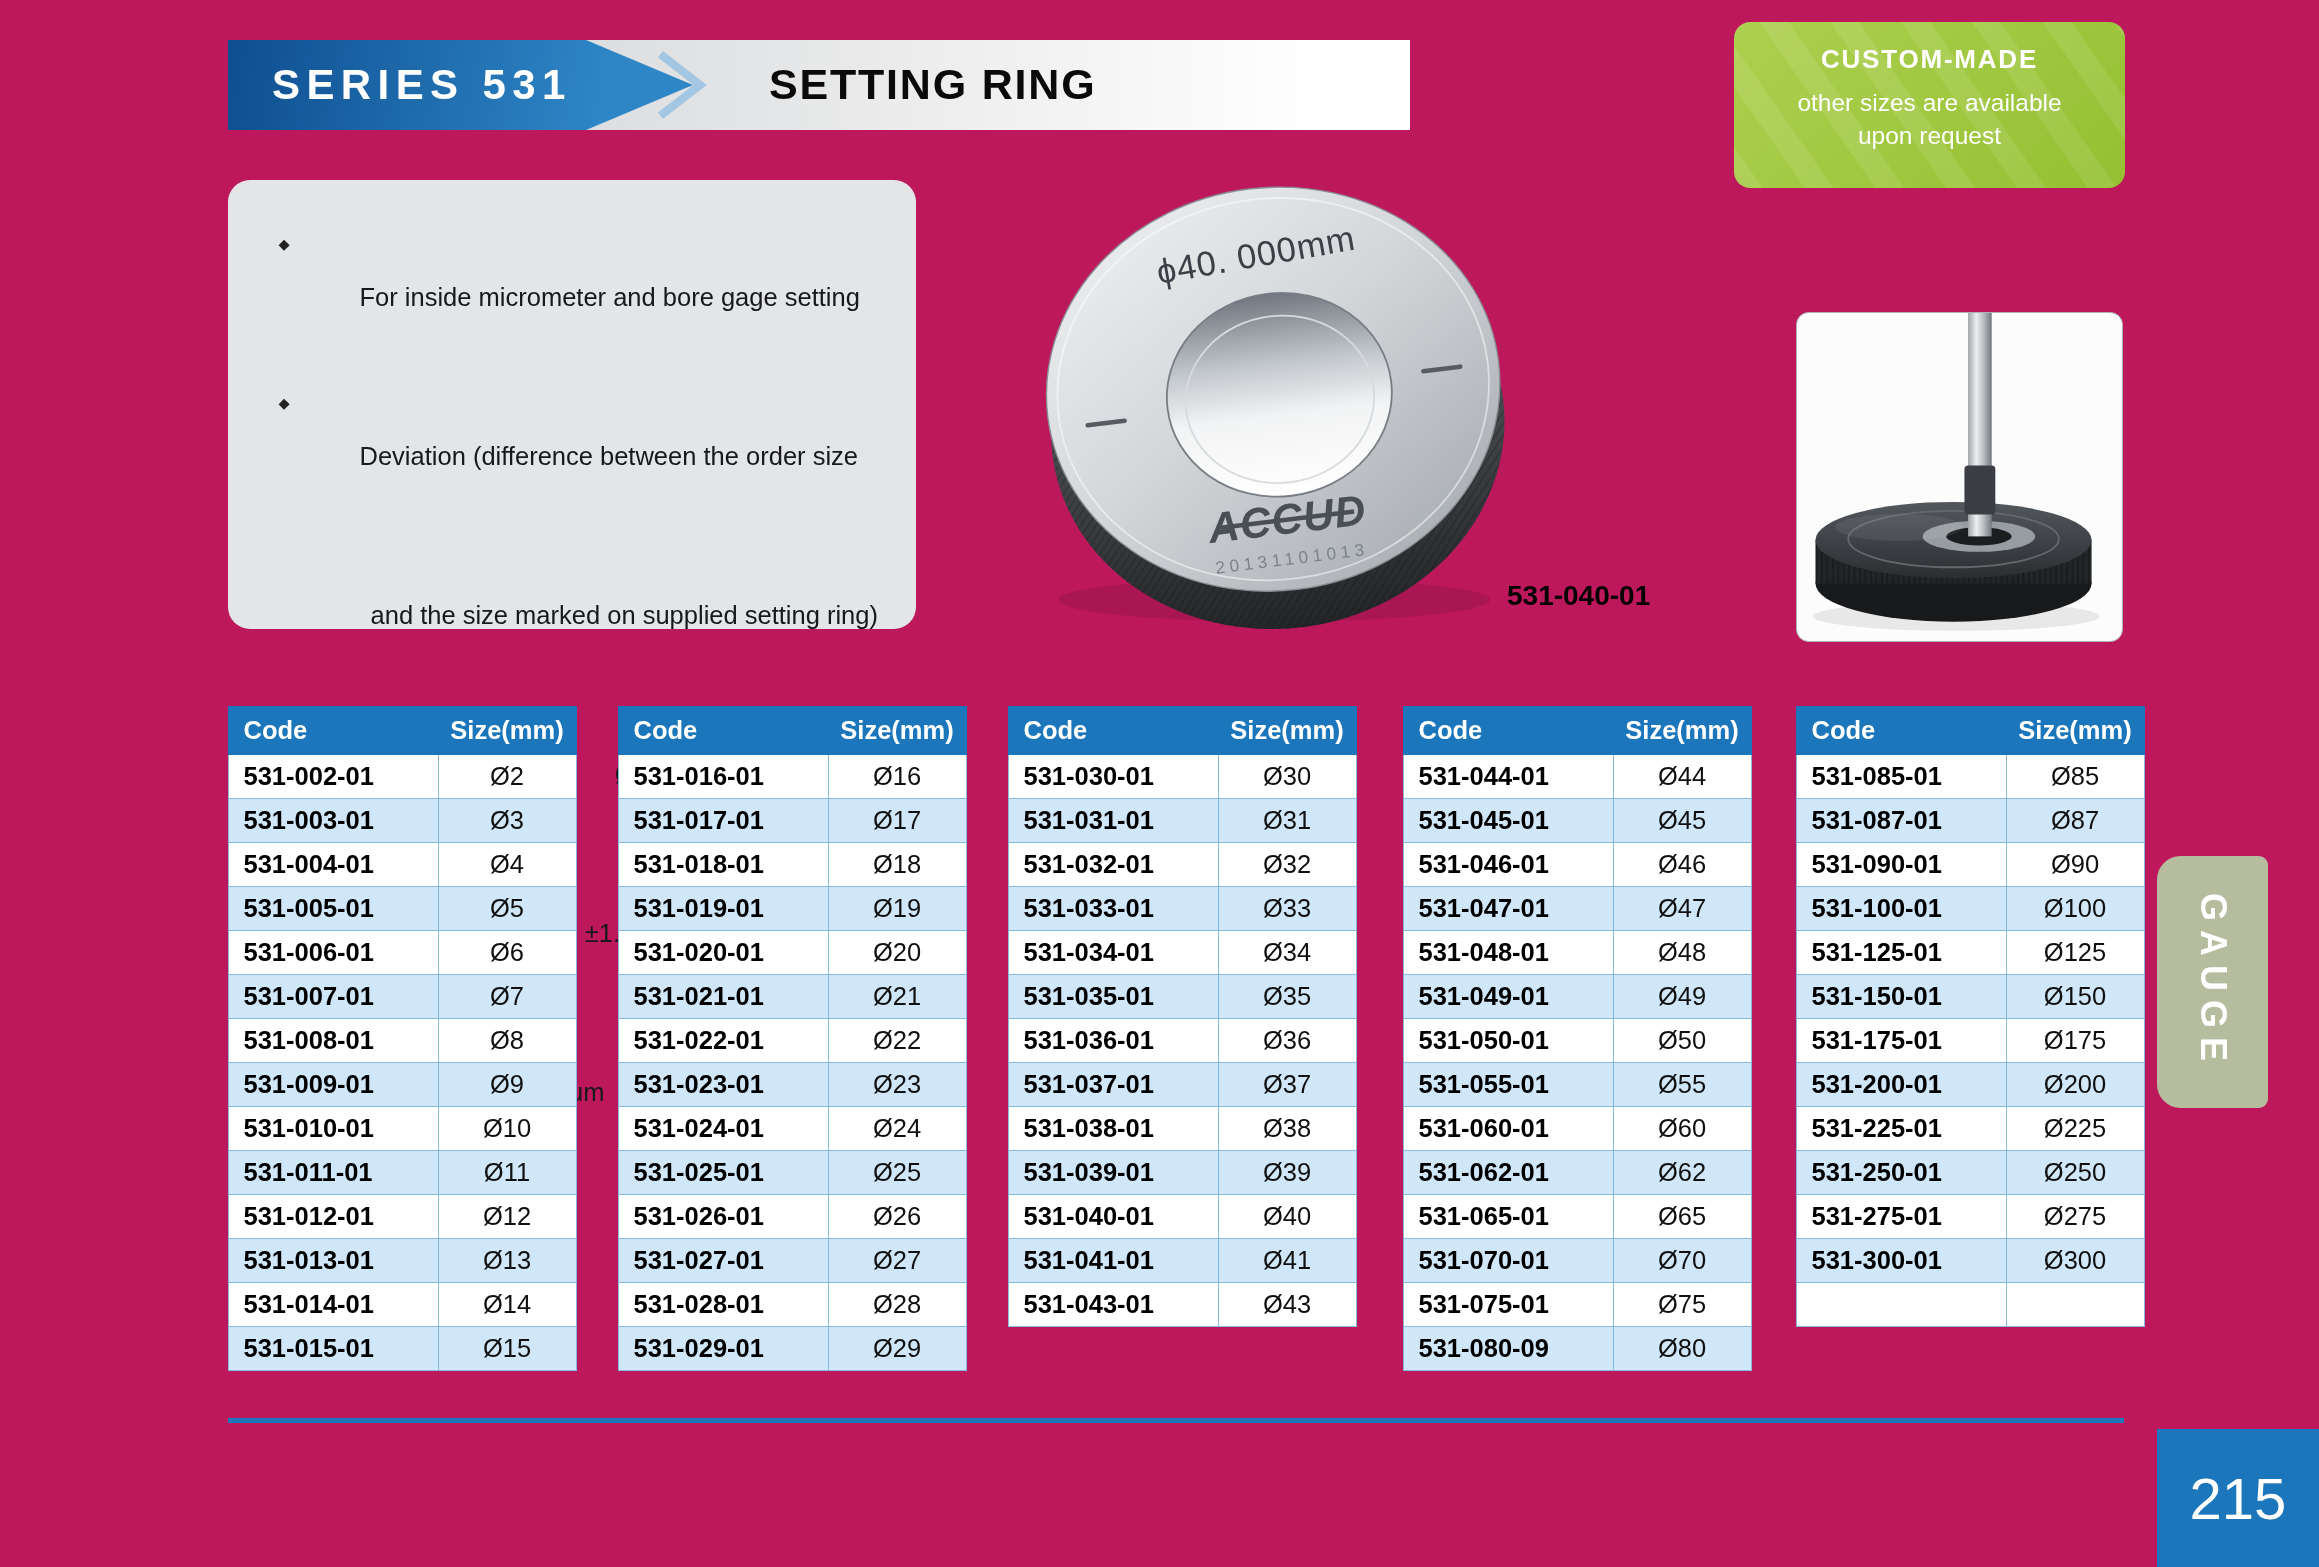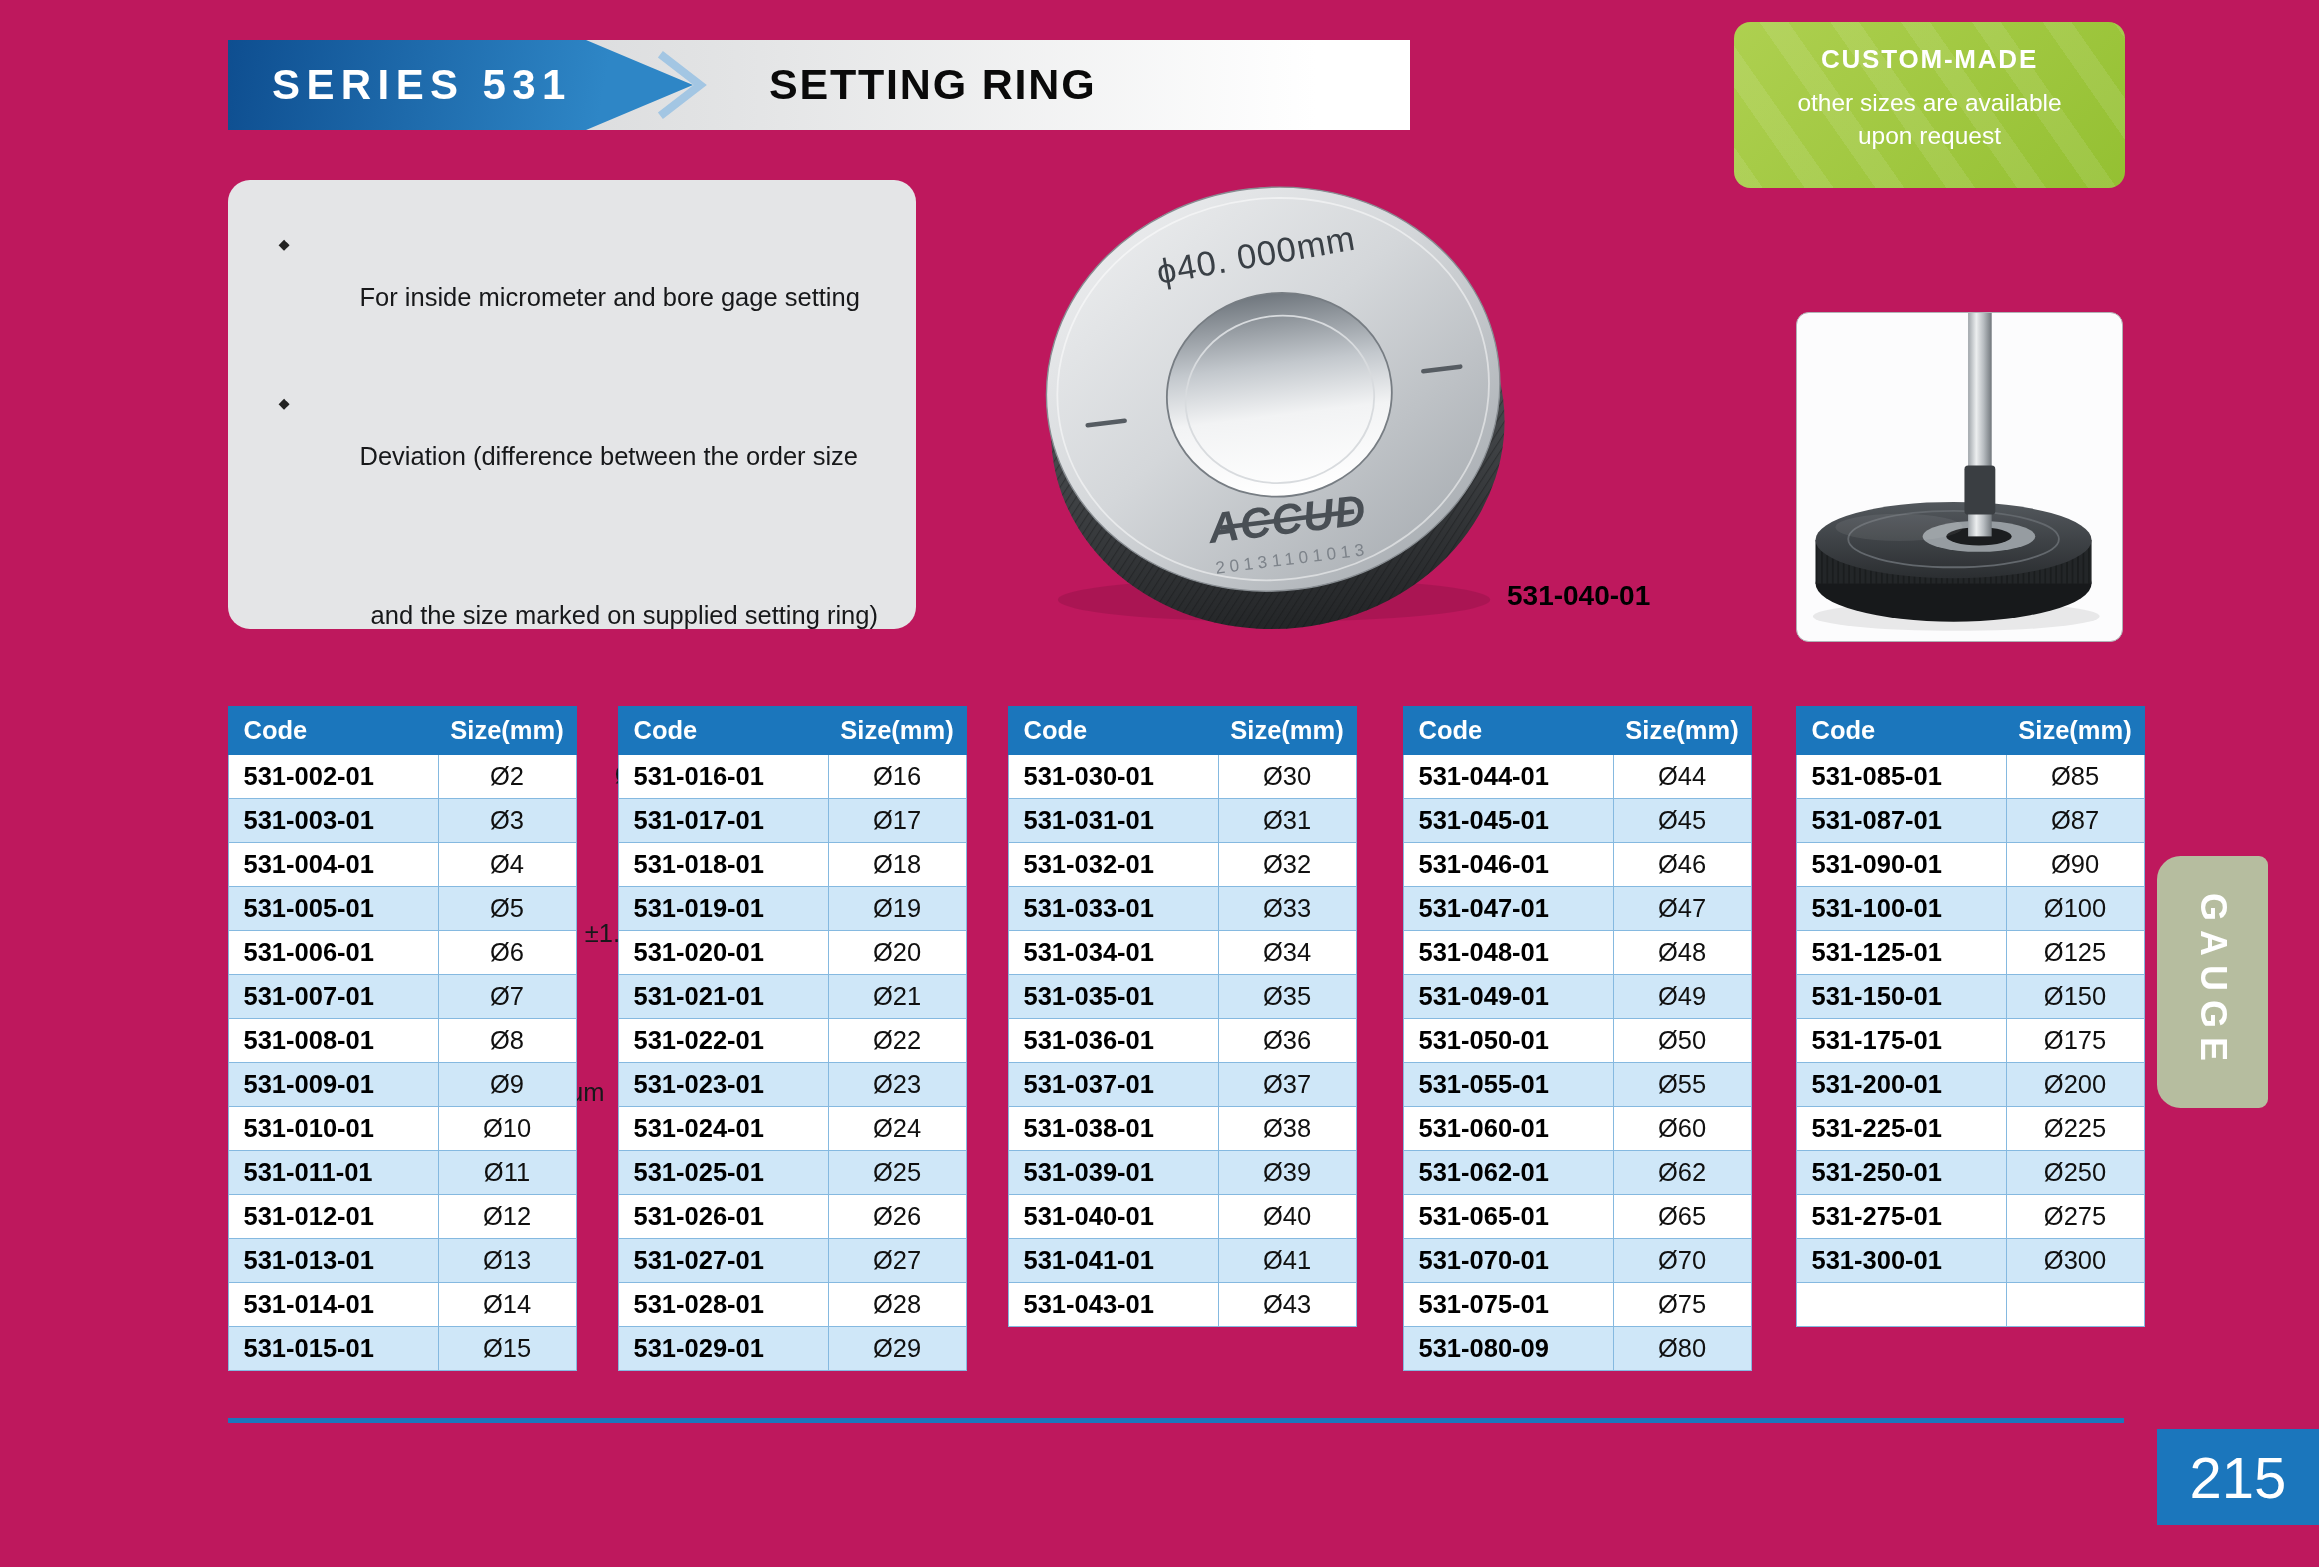--- a/index.html
+++ b/index.html
@@ -57,21 +57,21 @@
   .size-table td.col-size{text-align:center;color:#101010;}
   .size-table tbody tr:nth-child(even){background:#cfe7f8;}
   .size-table tbody tr:nth-child(odd){background:#ffffff;}
 
   
   .gauge-tab{position:absolute;left:2157px;top:856px;width:111px;height:252px;
     background:#b6bd9f;border-radius:23.6px 9px 9px 23.6px;
     display:flex;align-items:center;justify-content:center;}
   .gauge-label{writing-mode:vertical-rl;color:#ffffff;font-size:36px;font-weight:bold;letter-spacing:9px;}
   .bottom-rule{position:absolute;left:228px;top:1418px;width:1896px;height:4.5px;background:#1b76bc;}
-  .page-number-box{position:absolute;left:2157px;top:1429px;width:162px;height:96px;
+  .page-number-box{position:absolute;left:2157px;top:1429px;width:162px;height:138px;
     background:#1b76bc;color:#ffffff;display:flex;align-items:center;justify-content:center;font-size:58px;}
 </style>
 </head>
 <body>
 
 <div id="page">
 
   <div class="header-strip"></div>
   <div class="series-banner">
     <span class="series-label">SERIES 531</span>

